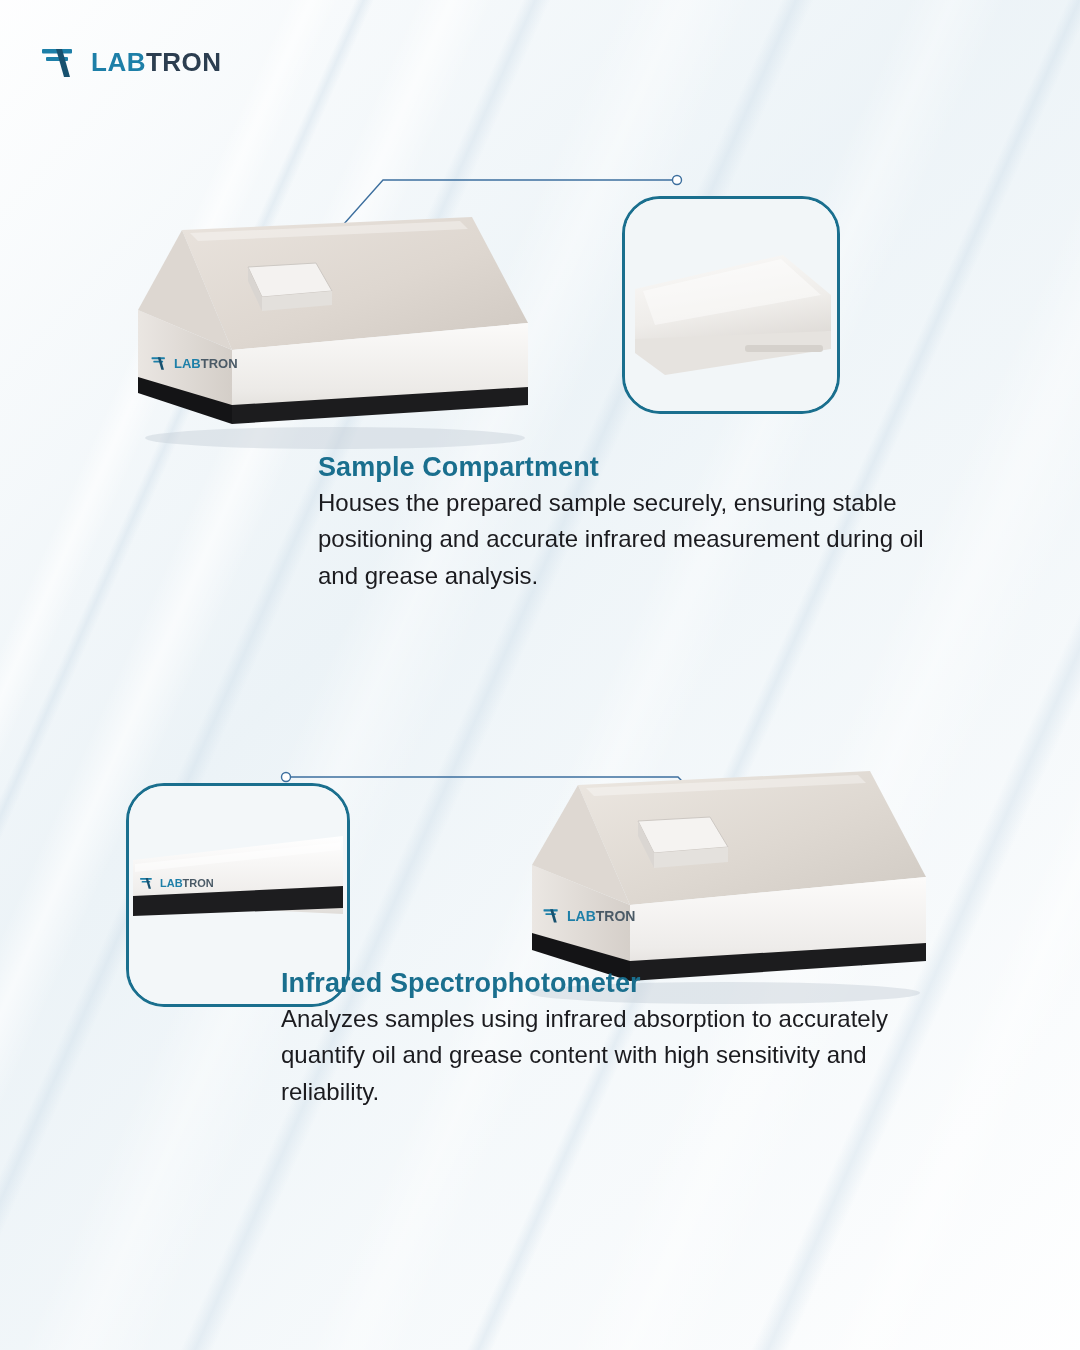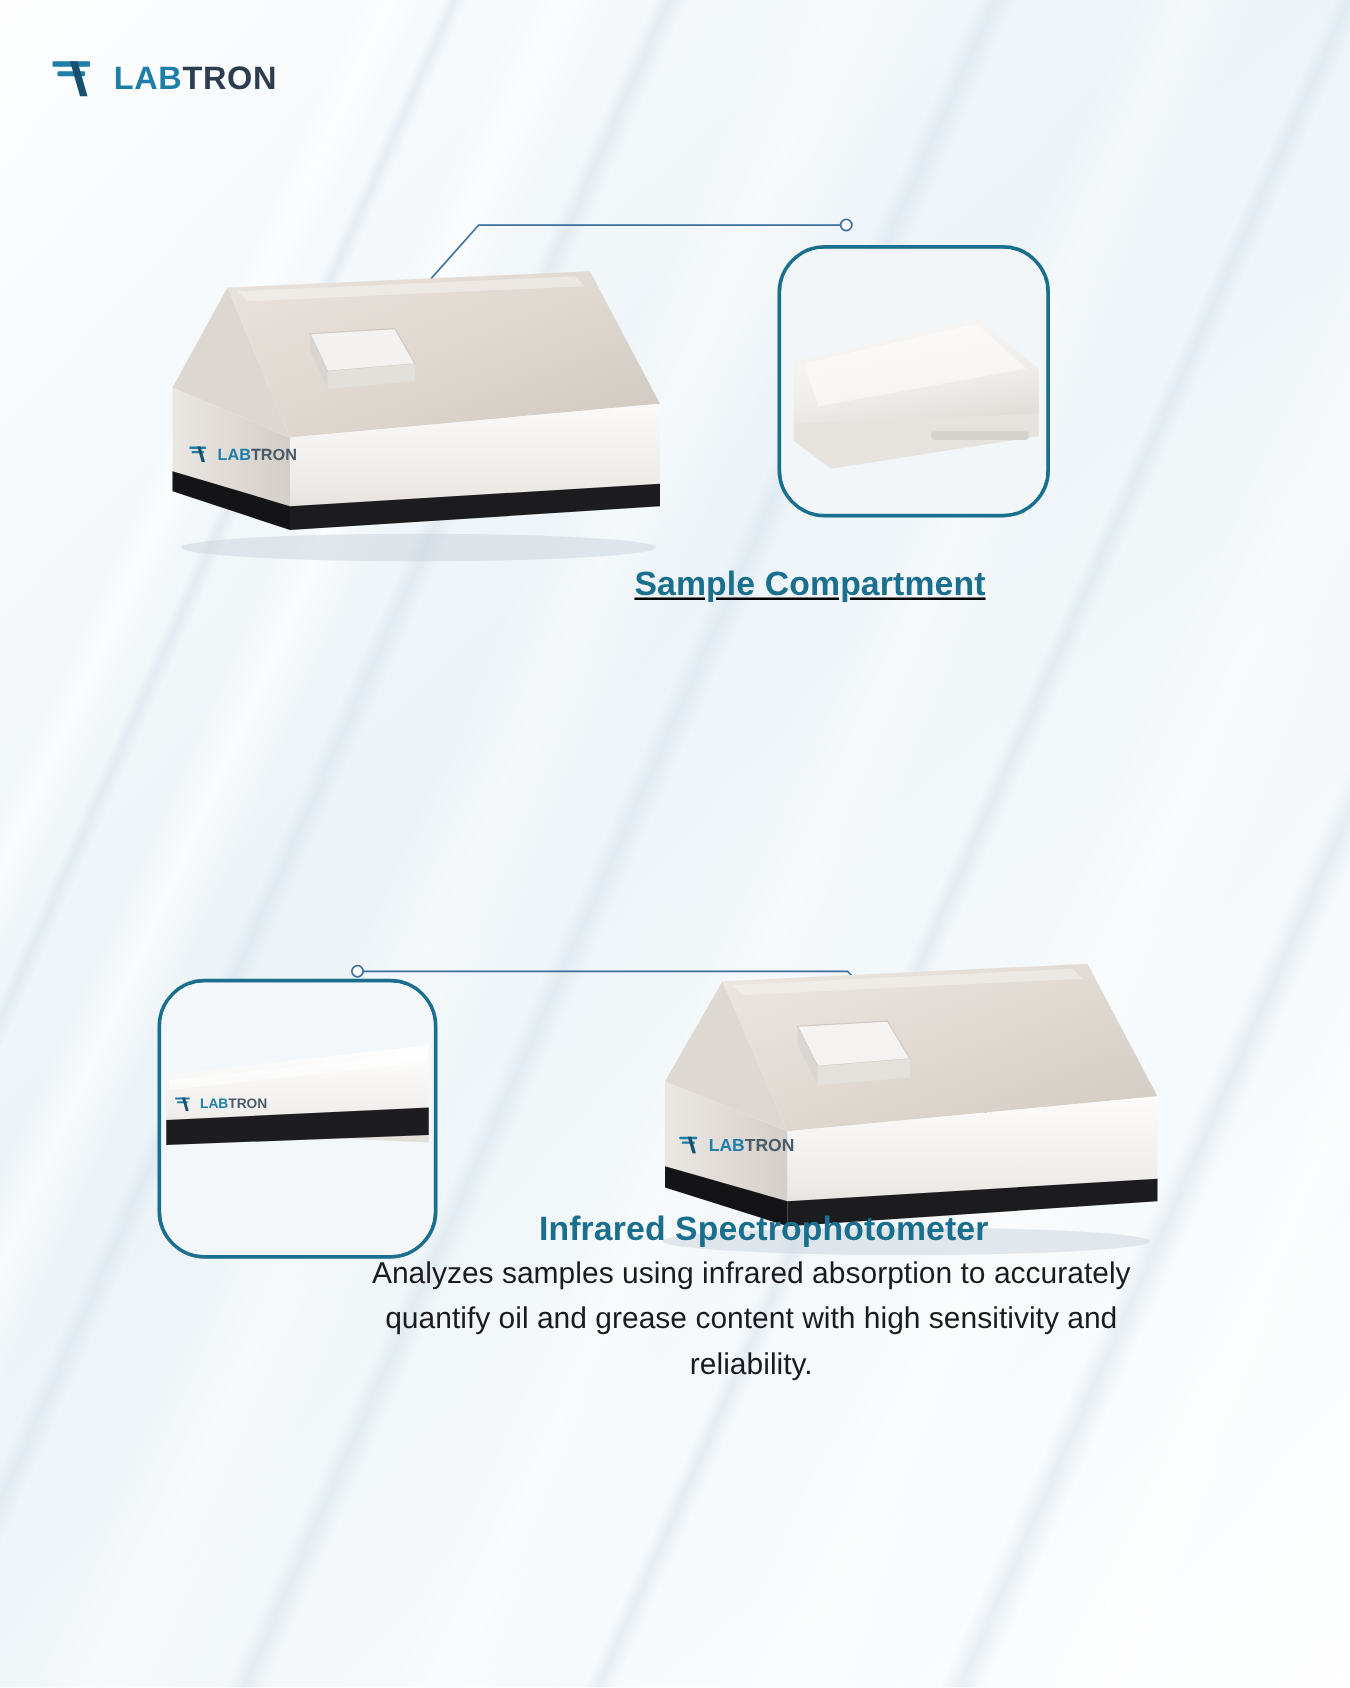--- a/index.html
+++ b/index.html
@@ -14,21 +14,20 @@
     overflow: hidden;
   }
   .page {
     position: relative;
     width: 1080px;
     height: 1350px;
     background:
       linear-gradient(135deg, rgba(255,255,255,0.9) 0%, rgba(236,243,247,0.9) 40%, rgba(255,255,255,0.95) 100%),
       linear-gradient(110deg, #f3f7fa 0%, #e9f1f6 30%, #f7fbfd 55%, #e8f0f5 80%, #f4f8fb 100%);
     overflow: hidden;
-    text-align: center;
   }
   
   .streaks {
     position: absolute;
     inset: -10%;
     pointer-events: none;
   }
   .streak {
     position: absolute;
     top: -30%;
@@ -193,22 +192,23 @@
         </linearGradient>
       </defs>
       <rect x="0" y="0" width="212" height="212" fill="#f2f6f8"></rect>
       <path d="M10 90 L158 56 L206 96 L206 132 L28 164 L10 140 Z" fill="url(#clid)"></path>
       <path d="M10 140 L206 132 L206 150 L40 176 L10 154 Z" fill="#e6e3df"></path>
       <path d="M18 92 L156 60 L196 96 L30 126 Z" fill="#ffffff" opacity=".45"></path>
       <rect x="120" y="146" width="78" height="7" rx="3" fill="#d5d1cc"></rect>
     </svg>
   </div>
 
-  <div class="caption" style="left:318px; top:452px; width:660px;text-decoration:underline;">
+  <div class="caption" style="left:318px; top:452px; width:660px;">
     <h2>Sample Compartment</h2>
+    <p>Houses the prepared sample securely, ensuring stable positioning and accurate infrared measurement during oil and grease analysis.</p>
   </div>
 
   <svg class="leader" style="left:280px; top:765px; width:600px; height:220px;">
     <circle cx="6" cy="12" r="4.5" fill="#ffffff" stroke="#3d6f9e" stroke-width="1.4"></circle>
     <polyline points="10,12 398,12 582,200" fill="none" stroke="#3d6f9e" stroke-width="1.4"></polyline>
   </svg>
 
   <div class="callout" style="left:126px; top:783px; width:218px; height:218px;">
     <svg viewBox="0 0 218 218" width="218" height="218">
       <defs>

